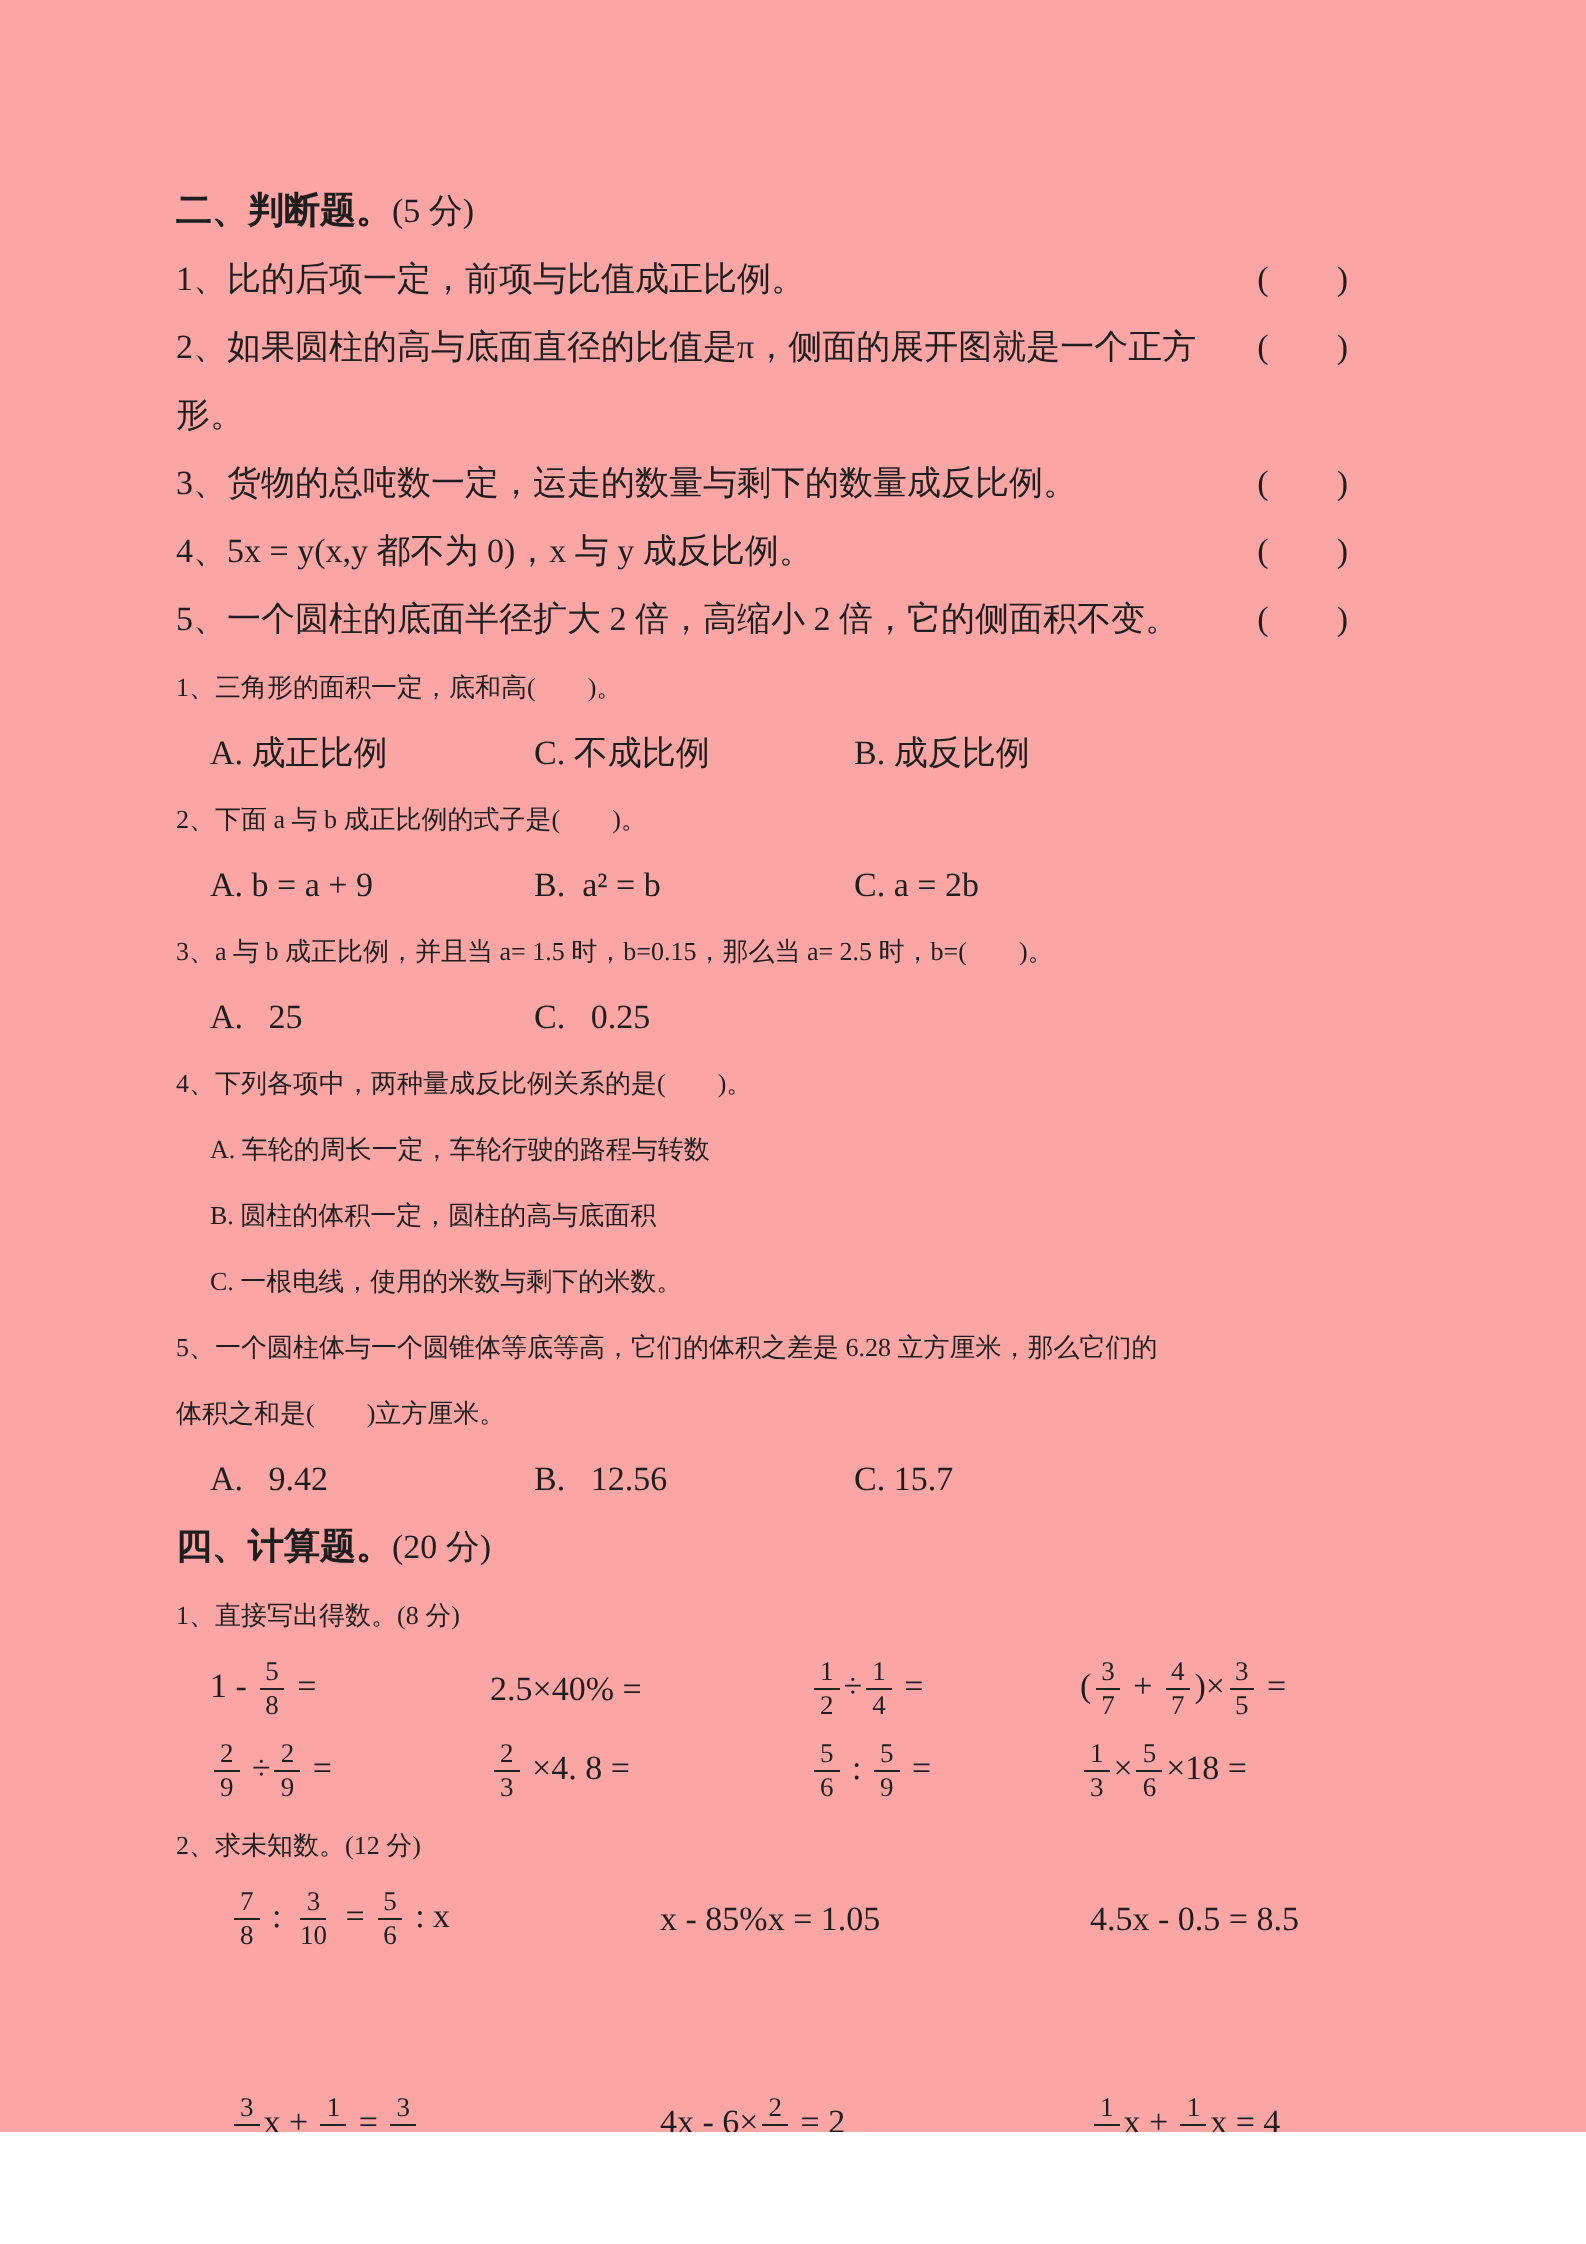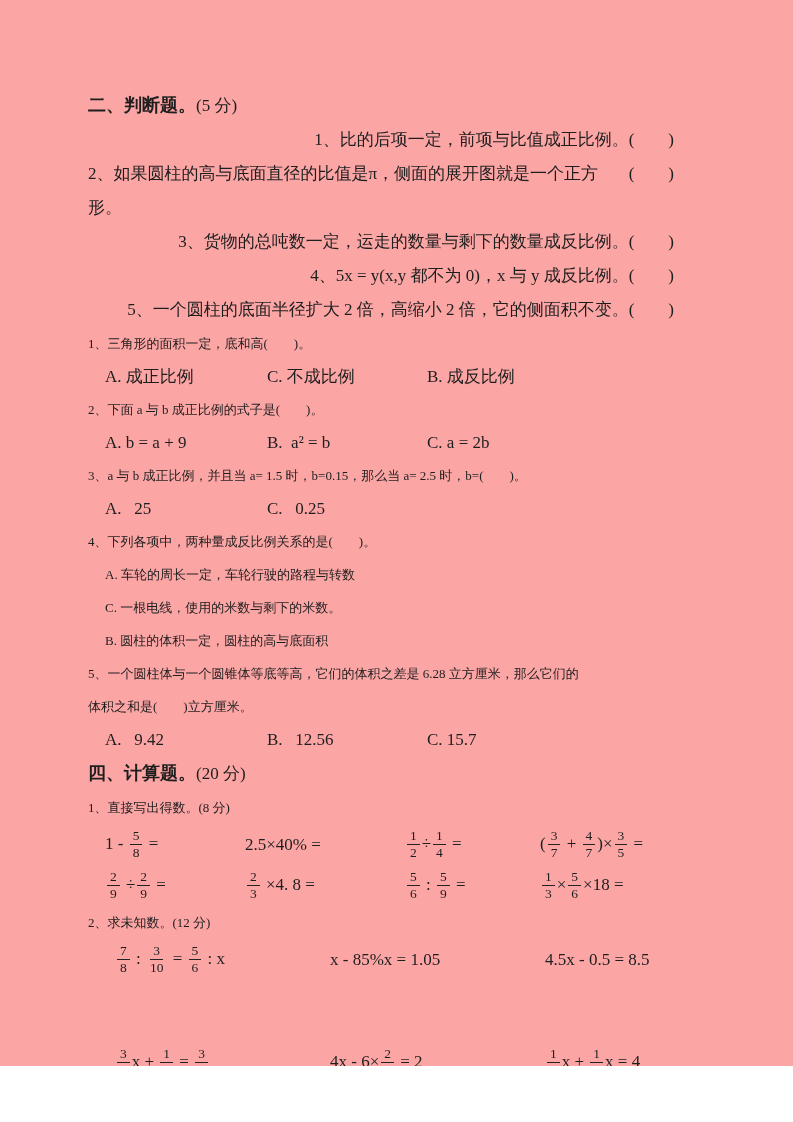--- a/index.html
+++ b/index.html
@@ -8,21 +8,21 @@
     width:793px;height:1122px;background:#ffffff;
     font-family:"Liberation Serif","DejaVu Serif",serif;
     color:#1e1e1e;
   }
   .page{width:793px;height:1066px;padding:88px 24px 0 88px;overflow:hidden;background:#fca5a5;}
   .page span{white-space:pre-wrap;}
   .sec{display:flex;align-items:baseline;line-height:34px;}
   .sec .t{font-weight:700;font-size:18px;}
   .sec .p{font-size:17px;}
   .r{font-size:13px;line-height:33px;}
-  .jrow{display:flex;justify-content:flex-end;width:586px;font-size:17px;line-height:34px;}
+  .jrow{display:flex;justify-content:space-between;width:586px;font-size:17px;line-height:34px;}
   .paren{display:inline-flex;gap:34px;}
   .opts3{display:grid;grid-template-columns:162px 160px 1fr;padding-left:17px;font-size:17px;line-height:33px;}
   .indent{padding-left:17px;}
   .calcgrid{display:grid;grid-template-columns:140px 160px 135px 1fr;padding-left:17px;align-items:center;min-height:41px;font-size:17px;}
   .eqgrid{display:grid;grid-template-columns:215px 215px 1fr;padding-left:27px;align-items:center;min-height:41px;font-size:17px;}
   .eq2{margin-top:62px;}
   .frac{display:inline-flex;flex-direction:column;align-items:center;vertical-align:middle;line-height:1.05;font-size:13.5px;margin:0 2px;}
   .frac .fn{padding:0 3px 1px;border-bottom:1px solid #222;}
   .frac .fd{padding:1px 3px 0;}
 </style>
@@ -73,22 +73,22 @@
     </div>
 
   <div class="r"><span>3、a 与 b 成正比例，并且当 a= 1.5 时，b=0.15，那么当 a= 2.5 时，b=(　　)。</span></div>
   <div class="opts3">
       <span>A.   25</span>
       <span>C.   0.25</span>
     </div>
 
   <div class="r"><span>4、下列各项中，两种量成反比例关系的是(　　)。</span></div>
   <div class="r indent"><span>A. 车轮的周长一定，车轮行驶的路程与转数</span></div>
+  <div class="r indent"><span>B. 圆柱的体积一定，圆柱的高与底面积</span></div>
   <div class="r indent"><span>C. 一根电线，使用的米数与剩下的米数。</span></div>
-  <div class="r indent"><span>B. 圆柱的体积一定，圆柱的高与底面积</span></div>
 
   <div class="r"><span>5、一个圆柱体与一个圆锥体等底等高，它们的体积之差是 6.28 立方厘米，那么它们的</span></div>
   <div class="r"><span>体积之和是(　　)立方厘米。</span></div>
   <div class="opts3">
       <span>A.   9.42</span>
       <span>B.   12.56</span>
       <span>C. 15.7</span>
     </div>
 
   <div class="sec">

